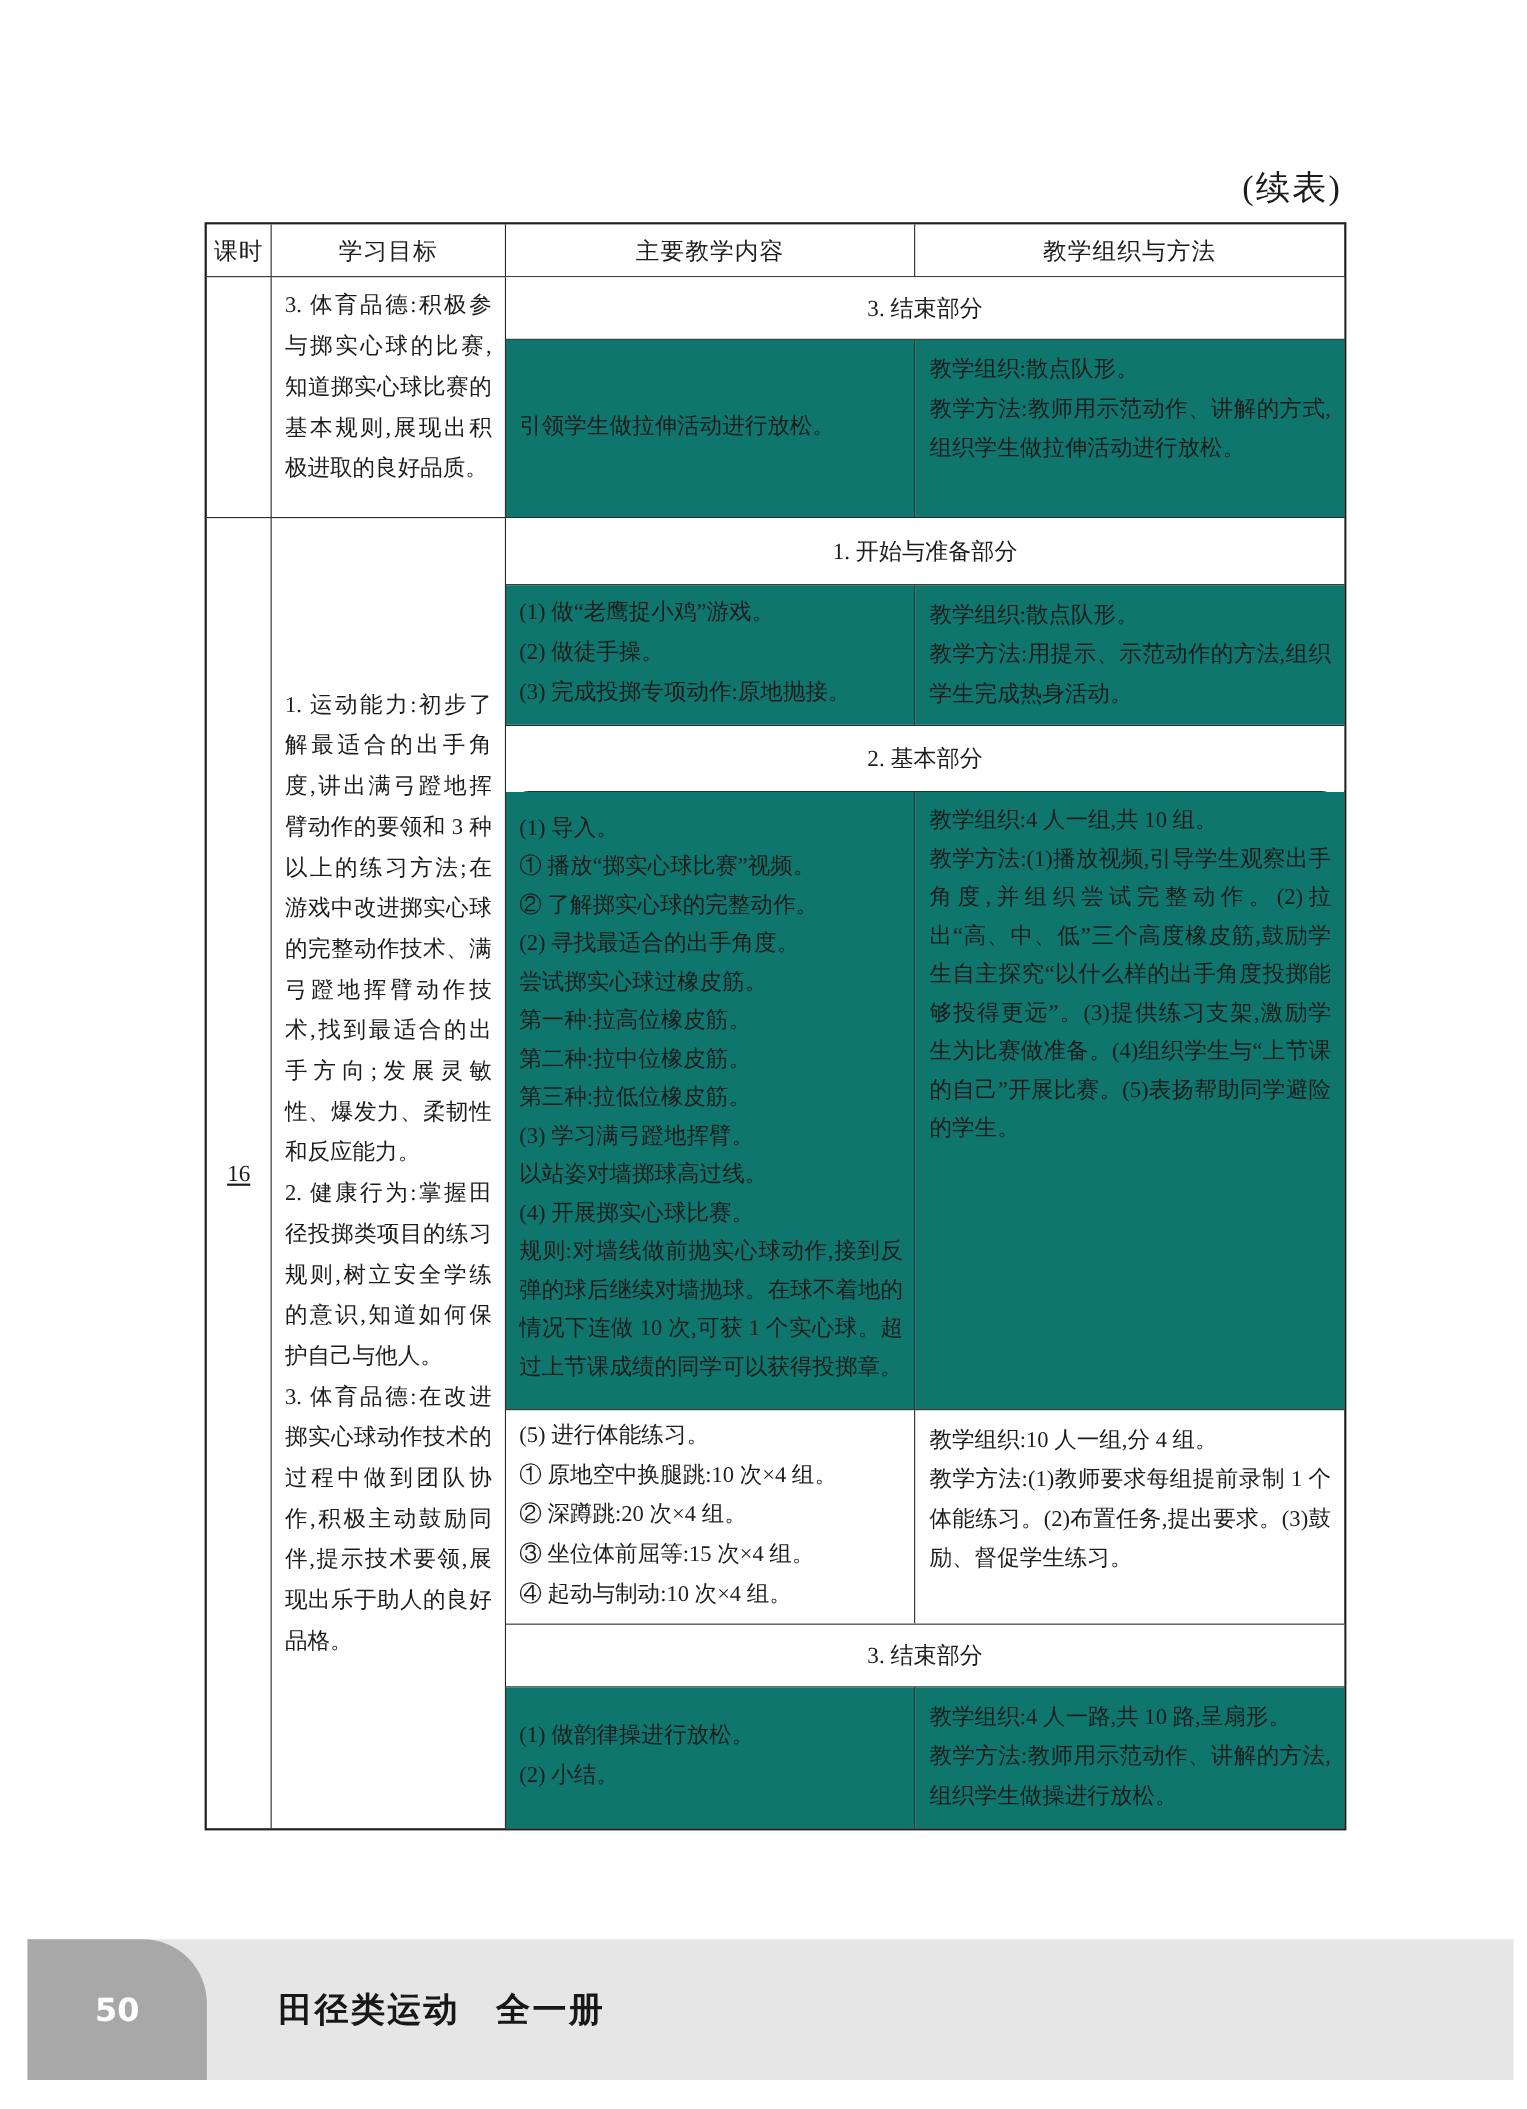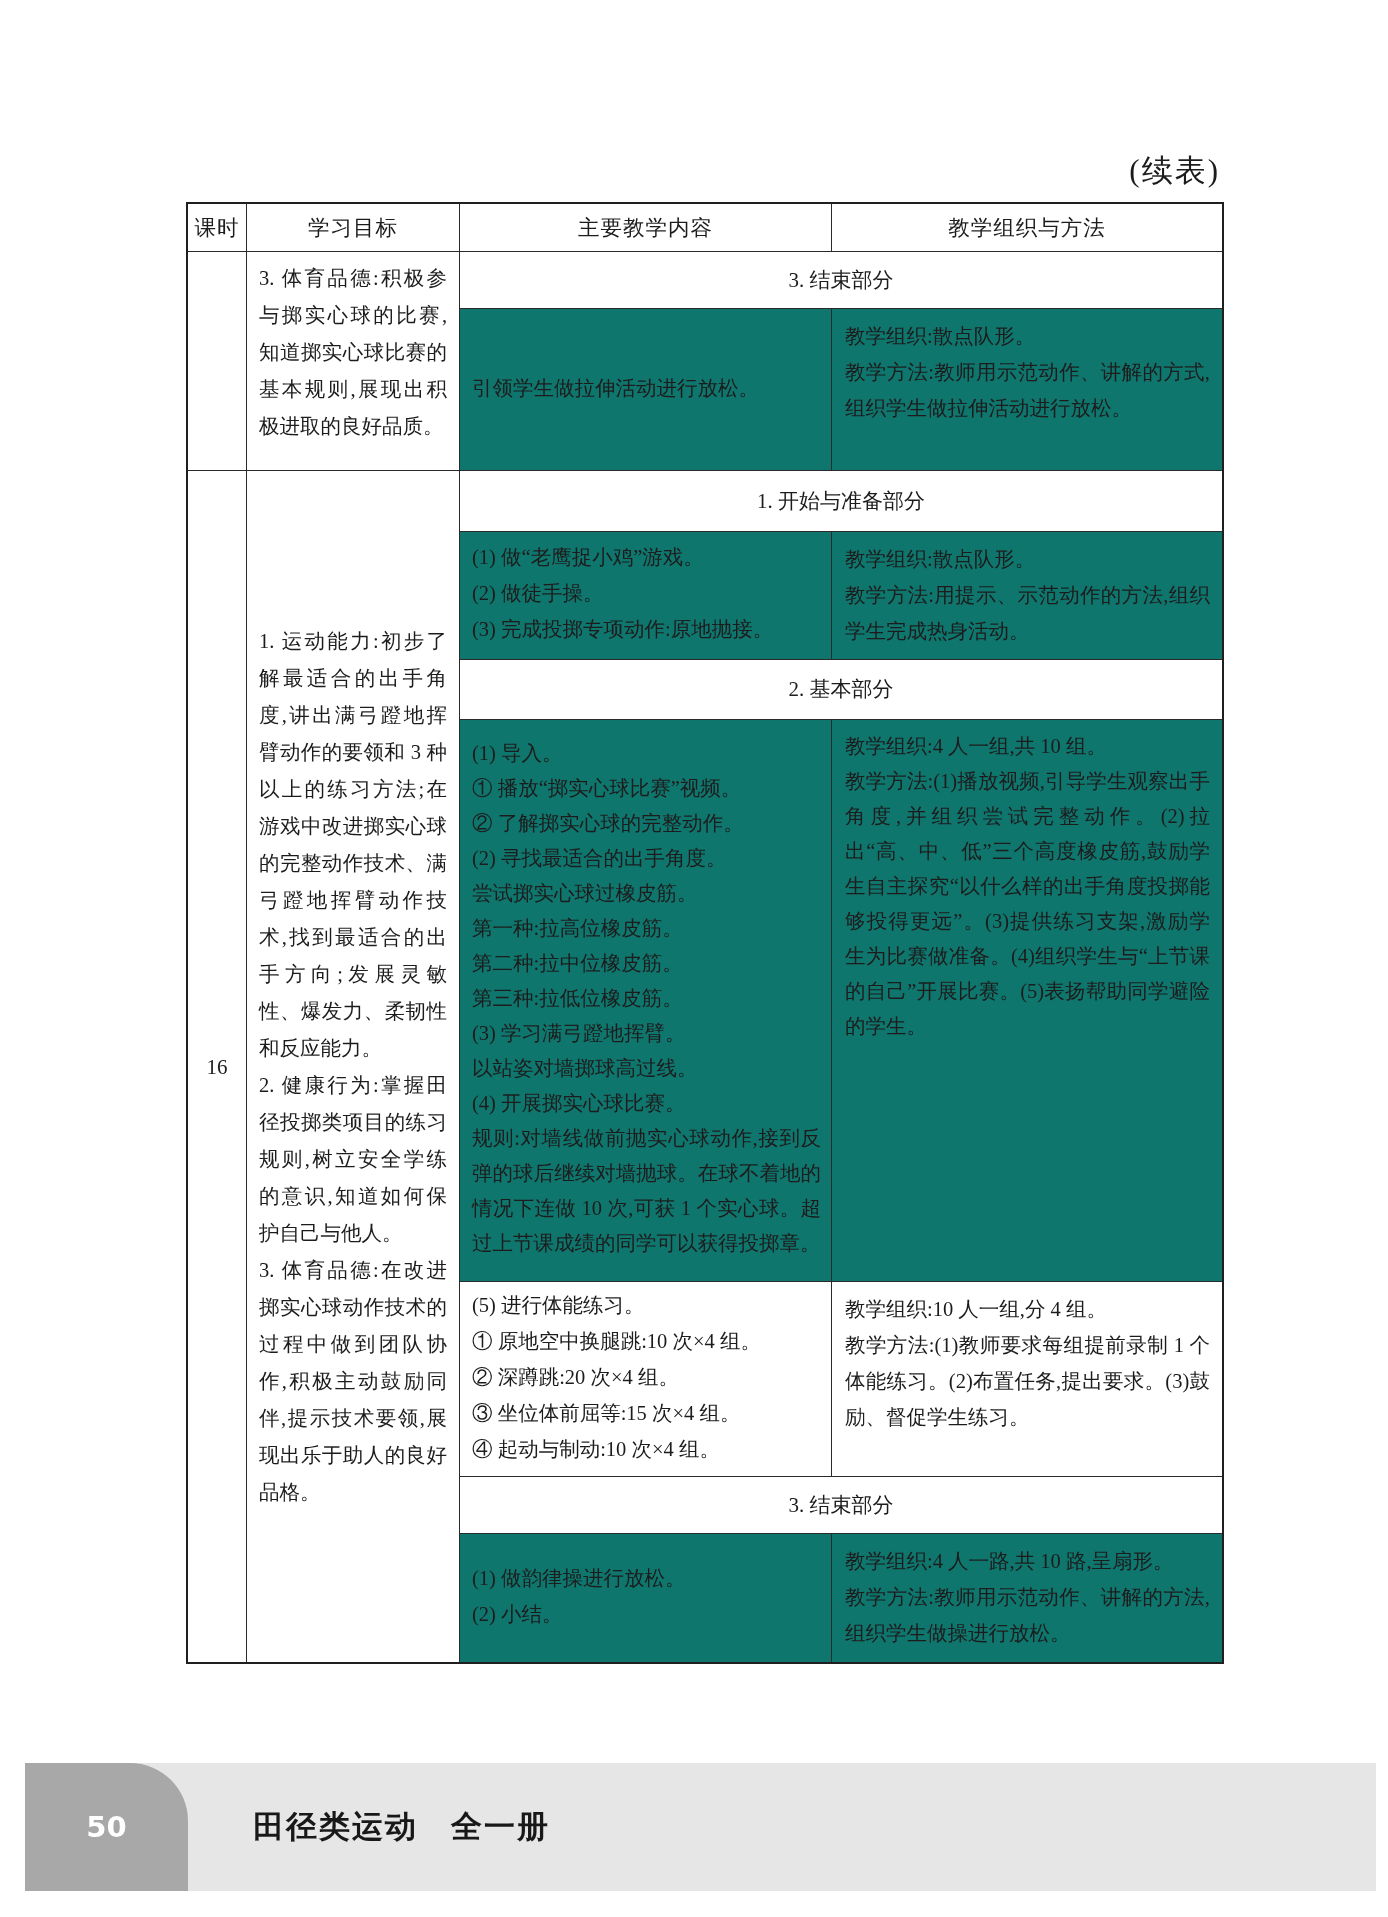--- a/index.html
+++ b/index.html
@@ -26,20 +26,21 @@
   .c1 { width: 59px; border-right: 1.5px solid #2a2a2a; }
   .c2 { width: 213px; border-right: 1.5px solid #2a2a2a; }
   .c3 { width: 372px; }
   .c4 { flex: 1; }
   .lrow { display: flex; }
   .lrow + .lrow { border-top: 1.5px solid #2a2a2a; }
   .pcell {
     width: 59px; border-right: 1.5px solid #2a2a2a;
     display: flex; align-items: center; justify-content: center;
     font-size: 21px;
+    text-decoration: underline;
   }
   .ocell {
     width: 213px; border-right: 1.5px solid #2a2a2a;
     padding: 6px 12px; white-space: pre-line;
     text-align: justify; text-justify: inter-character;
     line-height: 37px;
   }
   .ocell.vcenter { display: flex; align-items: center; }
   .sections { flex: 1; display: flex; flex-direction: column; }
   .sec { width: 100%; }
@@ -121,21 +122,21 @@
       <div class="sec sec-content" style="height:128px;">
         <div class="cc shade"><span>(1) 做“老鹰捉小鸡”游戏。
 (2) 做徒手操。
 (3) 完成投掷专项动作:原地抛接。</span></div>
         <div class="mc shade">教学组织:散点队形。
 教学方法:用提示、示范动作的方法,组织学生完成热身活动。</div>
       </div>
 
       <div class="sec sec-span" style="height:60px;">2. 基本部分</div>
 
-      <div class="sec sec-content tight" style="height:563px;">
+      <div class="sec sec-content tight" style="height:563px;border-radius:21px;">
         <div class="cc shade"><span>(1) 导入。
 ① 播放“掷实心球比赛”视频。
 ② 了解掷实心球的完整动作。
 (2) 寻找最适合的出手角度。
 尝试掷实心球过橡皮筋。
 第一种:拉高位橡皮筋。
 第二种:拉中位橡皮筋。
 第三种:拉低位橡皮筋。
 (3) 学习满弓蹬地挥臂。
 以站姿对墙掷球高过线。

